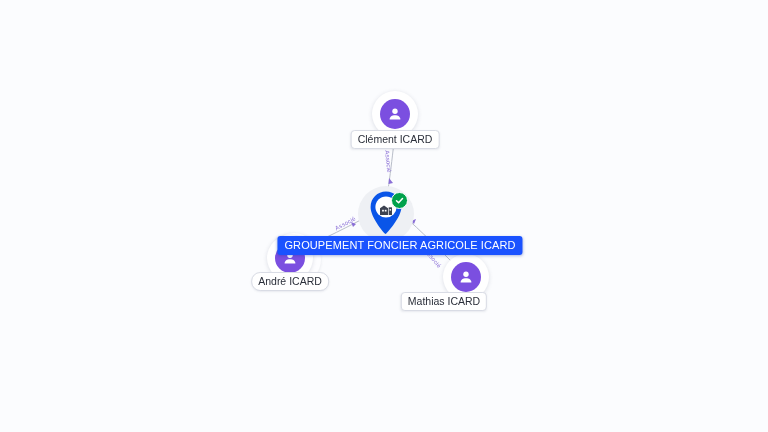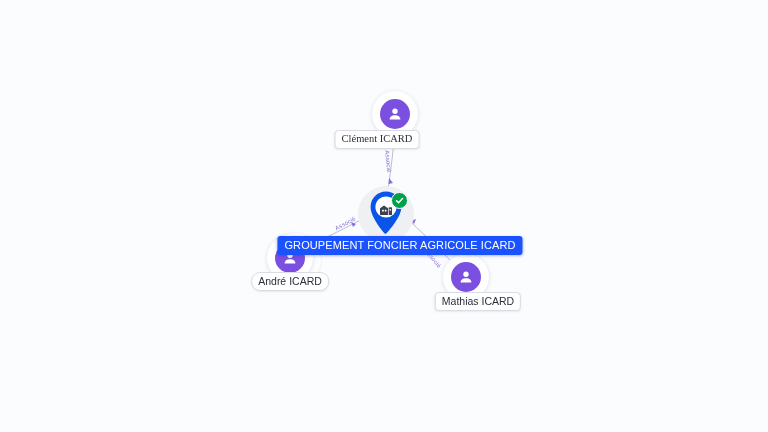--- a/index.html
+++ b/index.html
@@ -169,21 +169,21 @@
 
   <div class="person-node" style="left:395px; top:114px;">
     <div class="person-halo"></div>
     <div class="person-avatar">
       <svg width="18" height="18" viewBox="0 0 24 24" fill="#ffffff">
         <circle cx="12" cy="8.4" r="3.6"></circle>
         <path d="M4.8 19.2c0-3.6 3.2-5.6 7.2-5.6s7.2 2 7.2 5.6z"></path>
       </svg>
     </div>
   </div>
-  <div class="node-label" style="left:377px; top:130px;font-family:Liberation Serif, serif;">Clément ICARD</div>
+  <div class="node-label" style="left:395px; top:130px;">Clément ICARD</div>
 
   <div class="person-node" style="left:290px; top:258px;">
     <div class="person-stack-a"></div>
     <div class="person-stack-b"></div>
     <div class="person-halo"></div>
     <div class="person-avatar">
       <svg width="18" height="18" viewBox="0 0 24 24" fill="#ffffff">
         <circle cx="12" cy="8.4" r="3.6"></circle>
         <path d="M4.8 19.2c0-3.6 3.2-5.6 7.2-5.6s7.2 2 7.2 5.6z"></path>
       </svg>
@@ -193,21 +193,21 @@
 
   <div class="person-node" style="left:466px; top:277px;">
     <div class="person-halo"></div>
     <div class="person-avatar">
       <svg width="18" height="18" viewBox="0 0 24 24" fill="#ffffff">
         <circle cx="12" cy="8.4" r="3.6"></circle>
         <path d="M4.8 19.2c0-3.6 3.2-5.6 7.2-5.6s7.2 2 7.2 5.6z"></path>
       </svg>
     </div>
   </div>
-  <div class="node-label" style="left:478px; top:292px;">Mathias ICARD</div>
+  <div class="node-label" style="left:444px; top:292px;">Mathias ICARD</div>
 
   <div class="company-node" style="left:386px; top:212px;">
     <div class="company-halo"></div>
     <div class="company-pin">
       <svg width="38" height="48" viewBox="0 0 38 48">
         <path d="M19 1.6C10.4 1.6 3.6 8.4 3.6 17c0 10.3 12.2 24.3 14.2 26.6
                  c0.4 0.5 1.1 0.5 1.5 0C21.2 41.3 34.4 27.3 34.4 17
                  C34.4 8.4 27.6 1.6 19 1.6z" fill="#0a55e8"></path>
         <circle cx="19" cy="17" r="10.6" fill="#ffffff"></circle>
       </svg>

